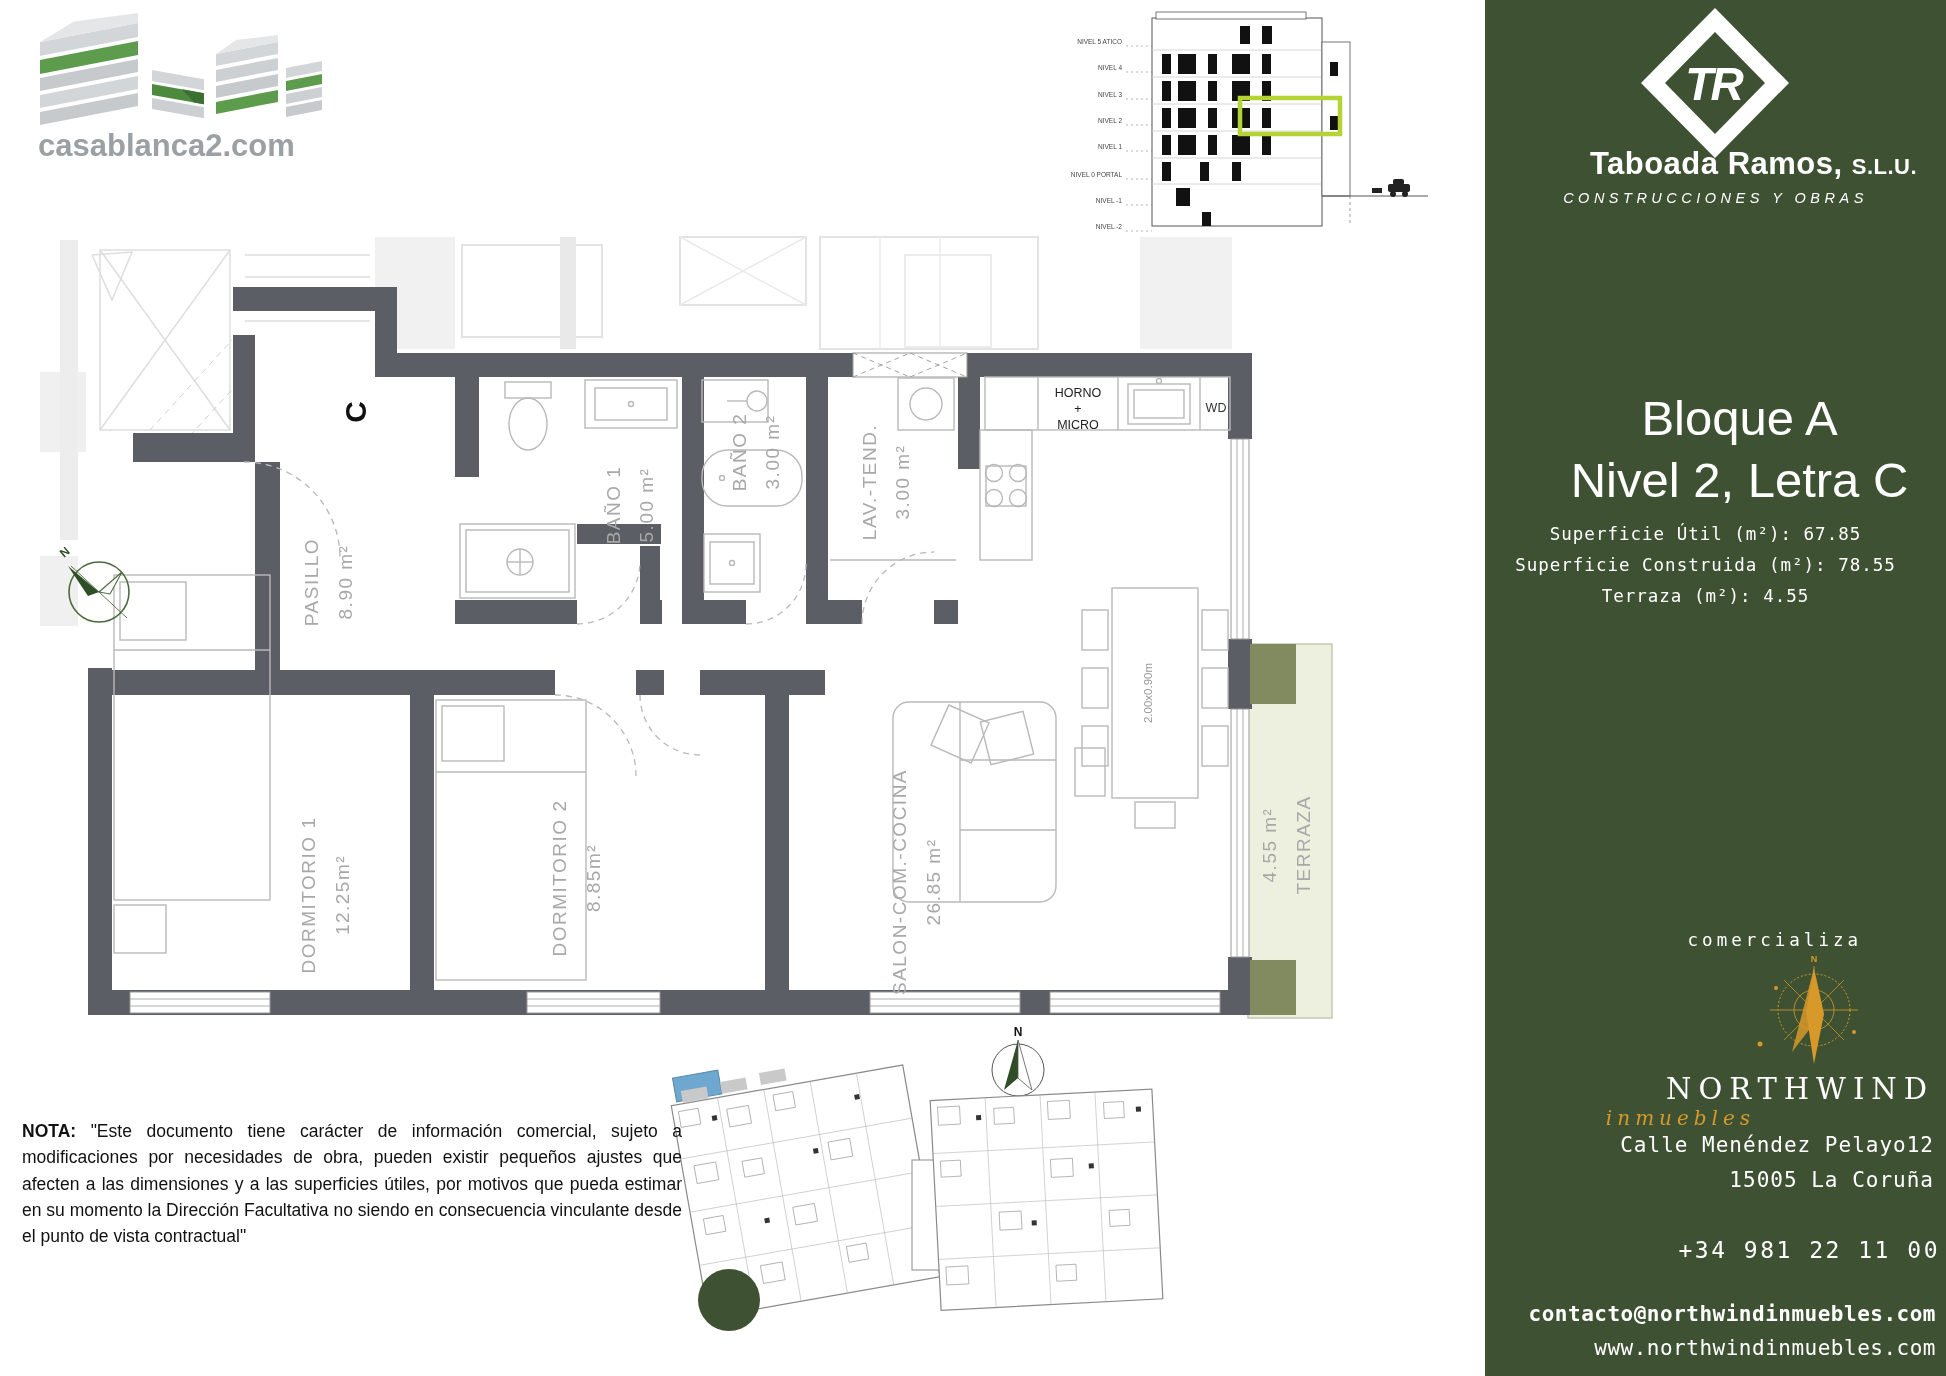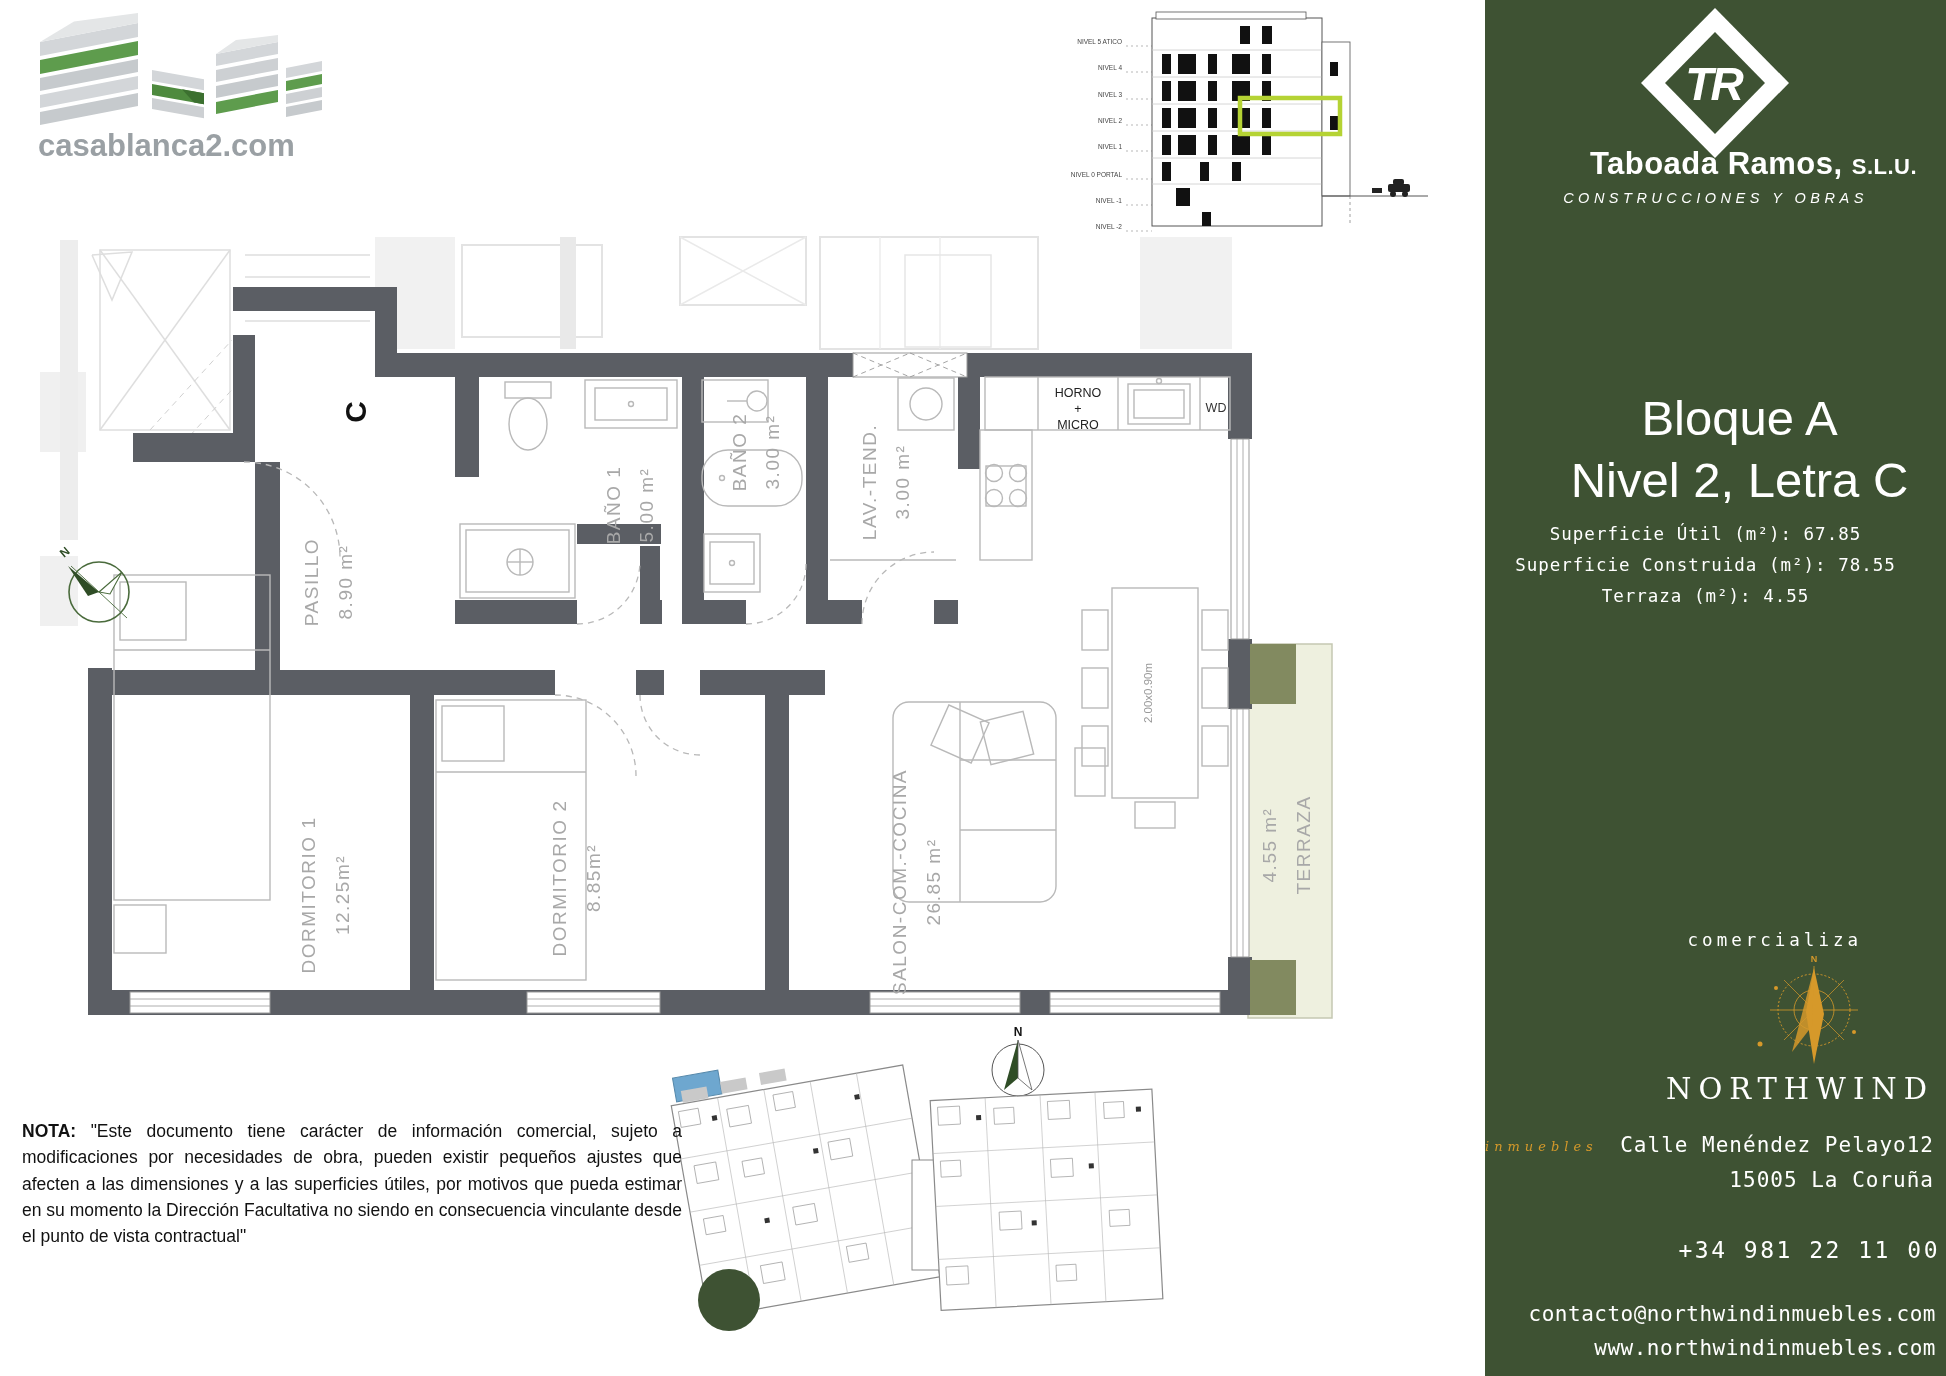--- a/index.html
+++ b/index.html
@@ -15,26 +15,26 @@
   .tr-name{top:146px;text-align:center;font-weight:bold;font-size:31px;letter-spacing:.5px;margin-left:38px;}
   .tr-suffix{font-size:22px;}
   .tr-tag{top:190px;text-align:center;font-size:14.5px;letter-spacing:4.5px;font-style:italic;}
   .blk{text-align:center;padding-right:42px;font-size:49px;letter-spacing:0;margin-left:45px;}
   .blk1{top:390px;} .blk2{top:452px;}
   .area-line{text-align:center;padding-right:20px;font-size:17.5px;letter-spacing:1px;}
   .a1{top:524px;} .a2{top:555px;} .a3{top:586px;}
   .comercializa{top:930px;text-align:right;padding-right:84px;font-size:17.5px;letter-spacing:4px;}
   .nw-name{top:1072px;text-align:right;padding-right:12px;font-family:"DejaVu Serif",serif;
            font-size:29px;letter-spacing:7px;}
-  .nw-sub{top:1106px;text-align:left;padding-right:70px;font-family:"DejaVu Serif",serif;
-          font-style:italic;font-size:13px;letter-spacing:5px;color:#d6992a;margin-top:33px;}
+  .nw-sub{top:1106px;text-align:center;padding-right:70px;font-family:"DejaVu Serif",serif;
+          font-style:italic;font-size:20px;letter-spacing:5px;color:#d6992a;}
   .addr1{top:1133px;text-align:right;padding-right:12px;font-size:21px;letter-spacing:1px;}
   .addr2{top:1168px;text-align:right;padding-right:12px;font-size:21px;letter-spacing:1px;}
   .phone{top:1237px;text-align:right;padding-right:6px;font-size:23px;letter-spacing:2.5px;}
-  .email{top:1302px;text-align:right;padding-right:10px;font-size:21px;letter-spacing:.5px;}
+  .email{top:1302px;text-align:right;padding-right:10px;font-size:21px;letter-spacing:.5px;font-weight:bold;}
   .web{top:1336px;text-align:right;padding-right:10px;font-size:21px;letter-spacing:.5px;}
   
   #nota{left:22px;top:1118px;width:660px;font-size:17.5px;line-height:1.5;color:#111;
         text-align:justify;}
   #nota b{font-weight:bold;}
 </style>
 </head>
 <body>
 
 <div class="page">

